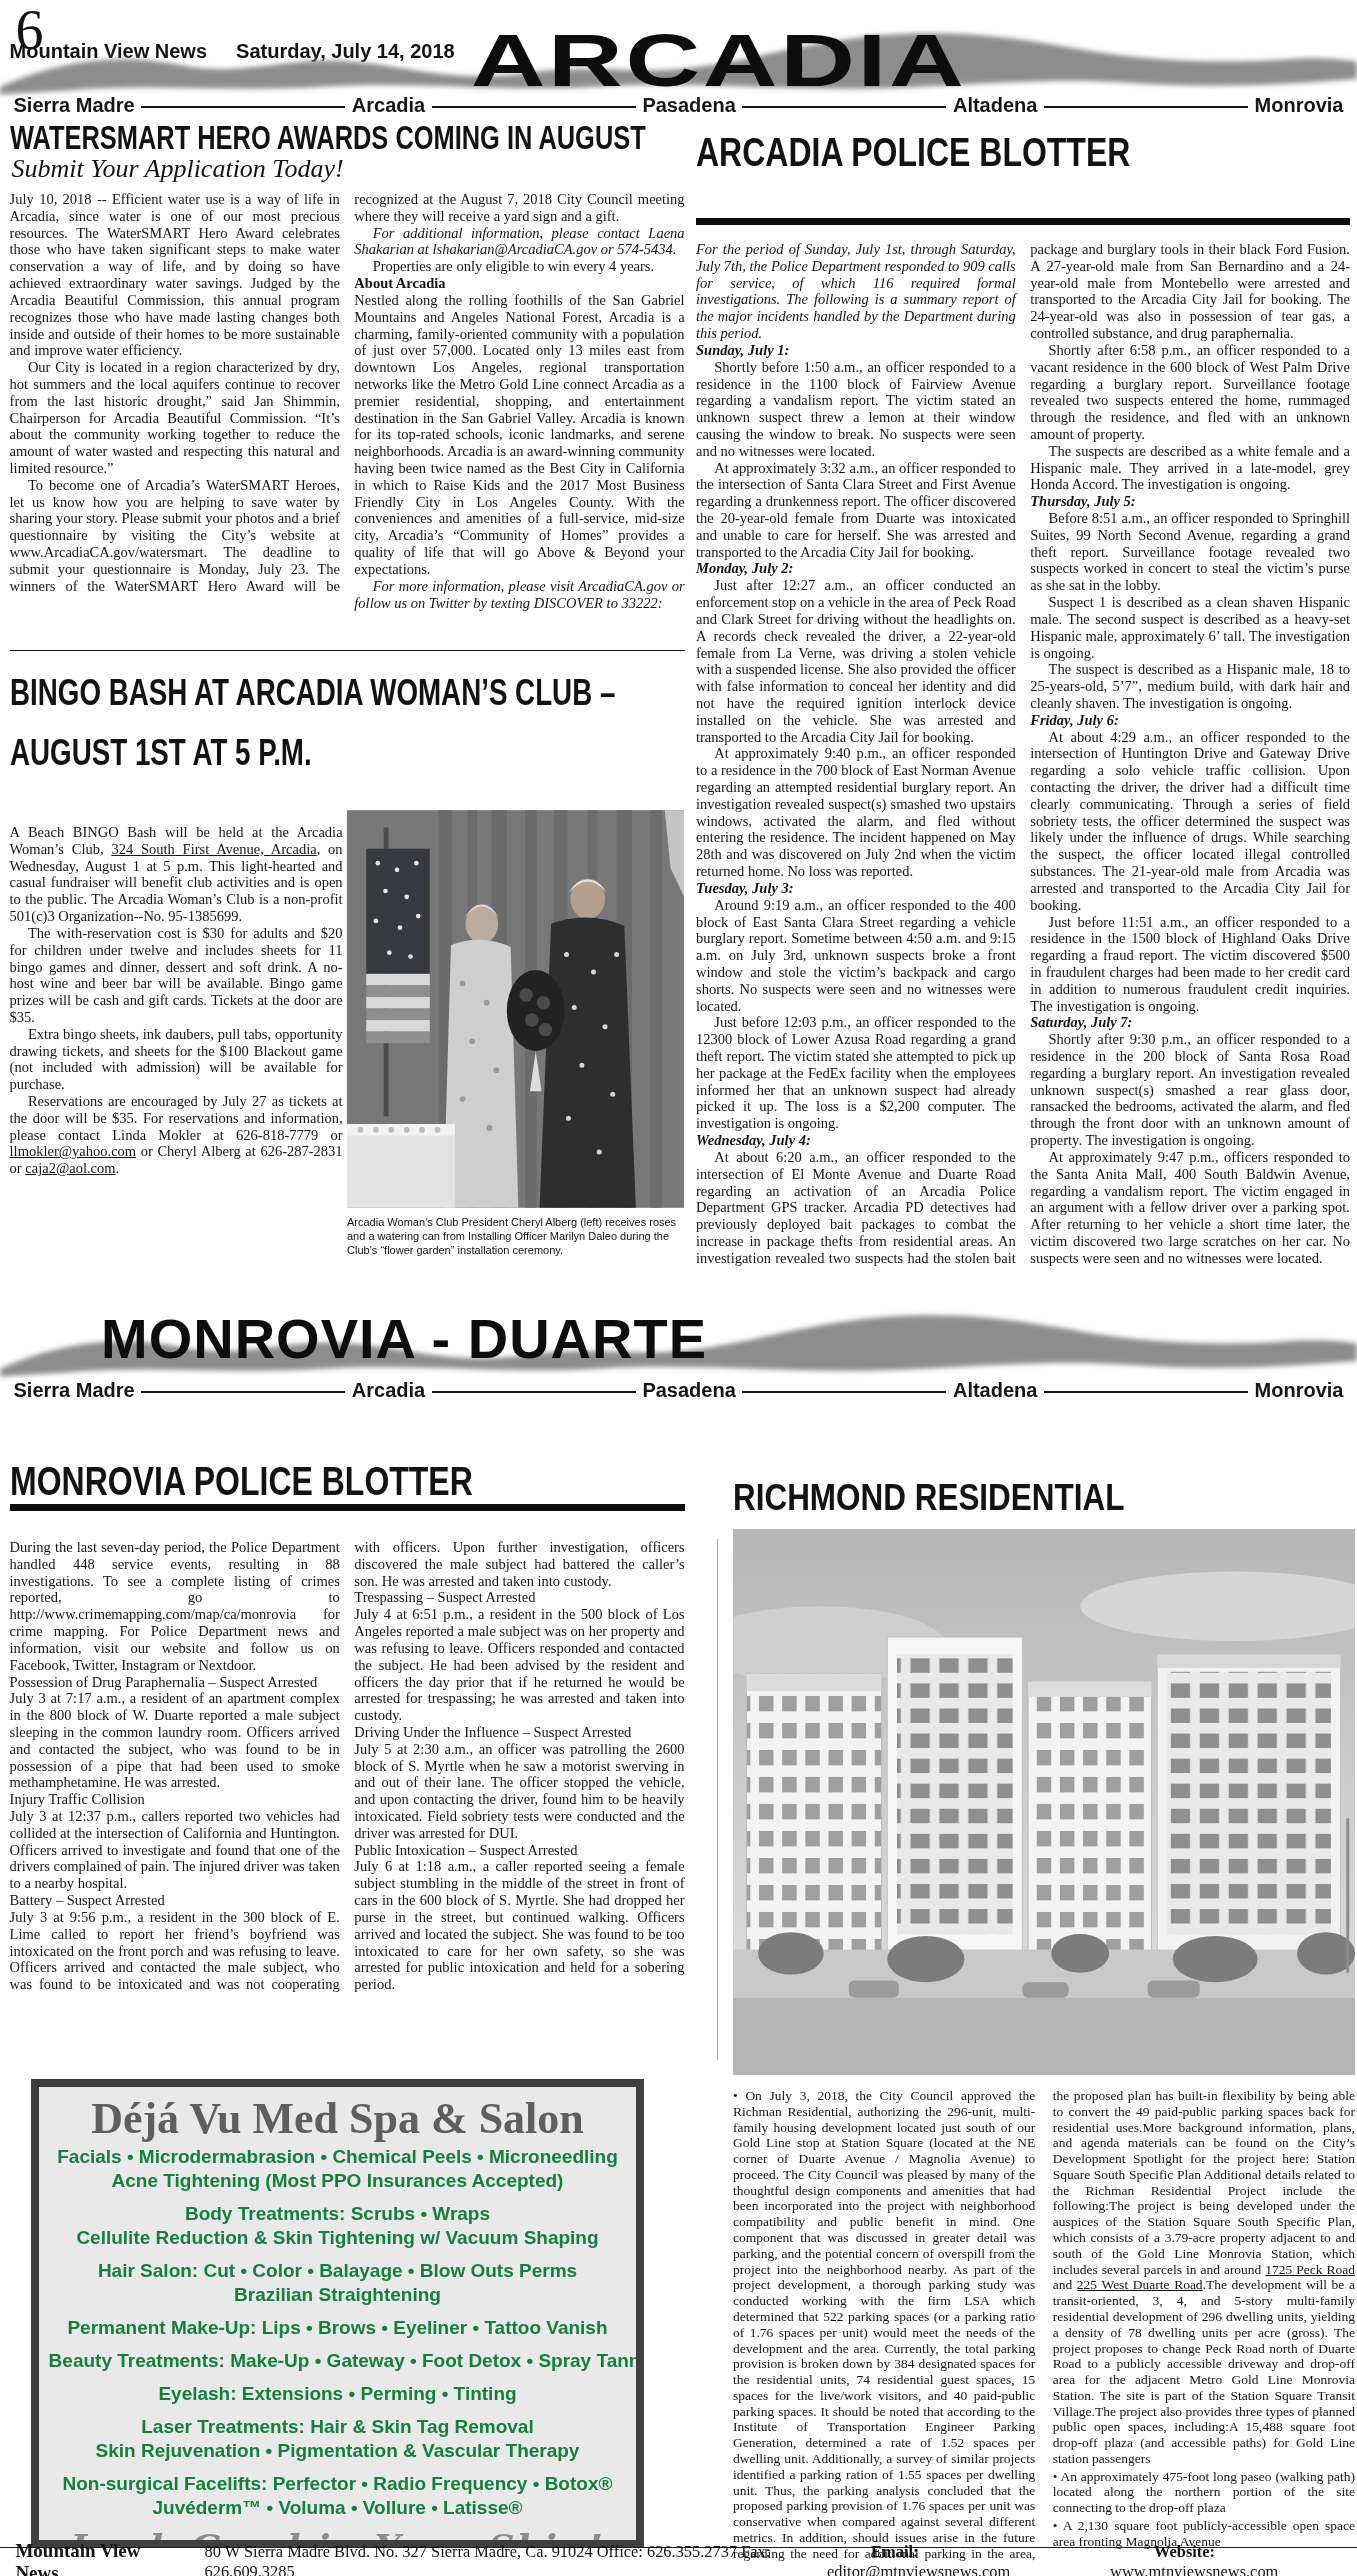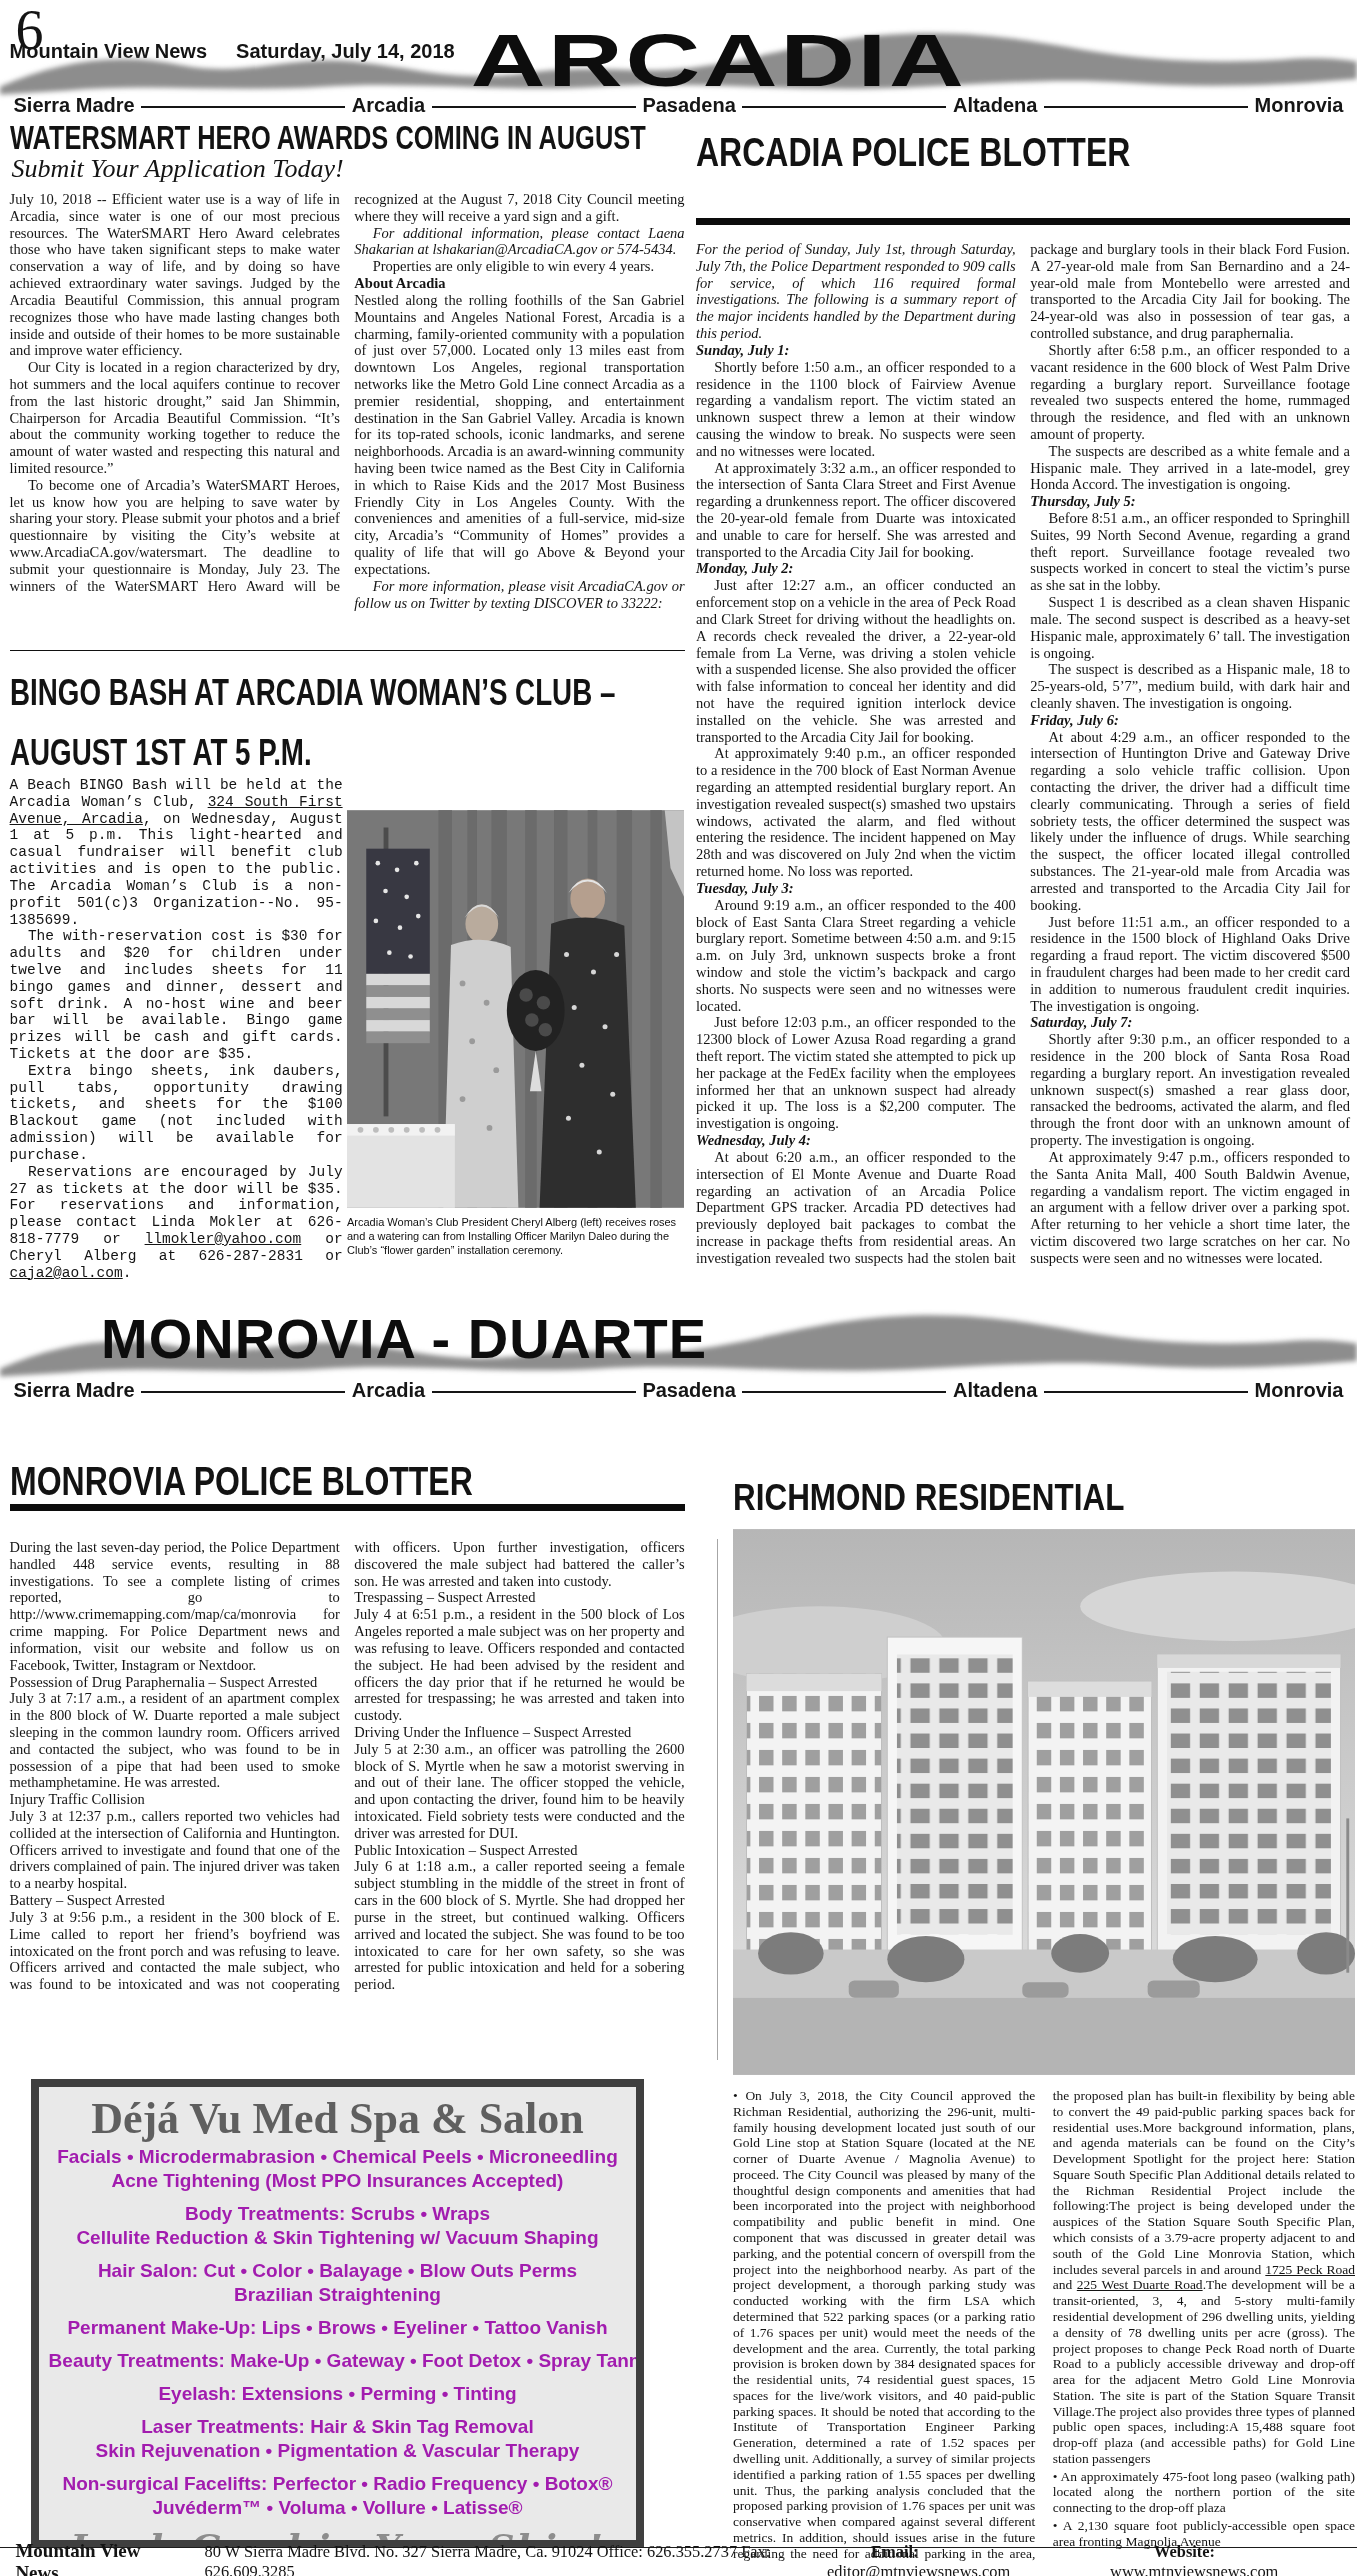--- a/index.html
+++ b/index.html
@@ -45,21 +45,21 @@
   .caption{font-family:"Liberation Sans",sans-serif;font-size:11px;line-height:1.28;color:#111;text-align:left;}
 
   
   .hrule{border-top:1.9px solid #111;}
   .vrule{width:1px;background:#a6a6a6;}
 
   
   .ad{border:8.7px solid #3f3f3f;background:#e9e9e9;text-align:center;overflow:hidden;}
   .ad-inner{padding:7.7px 9.6px 0 9.6px;}
   .ad-title{font-family:"Liberation Serif",serif;font-weight:bold;color:#5f5f5f;font-size:44px;line-height:1.1;}
-  .ad-line{font-family:"Liberation Sans",sans-serif;font-weight:bold;font-size:19px;color:#a21caf;line-height:1.12;margin-top:2.9px;white-space:nowrap;}
+  .ad-line{font-family:"Liberation Sans",sans-serif;font-weight:bold;font-size:19px;color:#15803d;line-height:1.12;margin-top:2.9px;white-space:nowrap;}
   .ad-line.gap{margin-top:11.6px;}
   .ad-tagline{font-family:"DejaVu Serif",serif;font-style:italic;font-weight:bold;color:#8d8d8d;font-size:36px;margin-top:7.7px;letter-spacing:1.9px;}
 
   
   .footer{border-top:1.9px solid #1d1d1d;display:flex;align-items:center;gap:35px;padding-left:15.4px;font-size:16.4px;}
   .footer .fname{font-weight:bold;font-size:19px;}
   .footer b{font-weight:bold;margin-left:44px;}
 </style>
 </head>
 <body>
@@ -134,21 +134,21 @@
     <p class="ind">At about 4:29 a.m., an officer responded to the intersection of Huntington Drive and Gateway Drive regarding a solo vehicle traffic collision. Upon contacting the driver, the driver had a difficult time clearly communicating. Through a series of field sobriety tests, the officer determined the suspect was likely under the influence of drugs. While searching the suspect, the officer located illegal controlled substances. The 21-year-old male from Arcadia was arrested and transported to the Arcadia City Jail for booking.</p>
     <p class="ind">Just before 11:51 a.m., an officer responded to a residence in the 1500 block of Highland Oaks Drive regarding a fraud report. The victim discovered $500 in fraudulent charges had been made to her credit card in addition to numerous fraudulent credit inquiries. The investigation is ongoing.</p>
     <p class="day">Saturday, July 7:</p>
     <p class="ind">Shortly after 9:30 p.m., an officer responded to a residence in the 200 block of Santa Rosa Road regarding a burglary report. An investigation revealed unknown suspect(s) smashed a rear glass door, ransacked the bedrooms, activated the alarm, and fled through the front door with an unknown amount of property. The investigation is ongoing.</p>
     <p class="ind">At approximately 9:47 p.m., officers responded to the Santa Anita Mall, 400 South Baldwin Avenue, regarding a vandalism report. The victim engaged in an argument with a fellow driver over a parking spot. After returning to her vehicle a short time later, the victim discovered two large scratches on her car. No suspects were seen and no witnesses were located.</p>
   </div>
 
   <div class="abs hrule" style="left:9.6px;top:650px;width:675px;"></div>
   <div class="abs art-head" style="left:9.6px;top:663px;width:906px;font-size:37px;transform:scaleX(0.75);line-height:1.62;">BINGO BASH AT ARCADIA WOMAN’S CLUB – AUGUST 1ST AT 5 P.M.</div>
 
-  <div class="abs btxt" style="left:9.6px;top:777px;width:333px;font-family:Liberation Mono, monospace;">
+  <div class="abs btxt" style="left:9.6px;top:824px;width:333px;">
     <p><span>A Beach BINGO Bash will be held at the Arcadia Woman’s Club, </span><span class="u">324 South First Avenue, Arcadia</span><span>, on Wednesday, August 1 at 5 p.m. This light-hearted and casual fundraiser will benefit club activities and is open to the public. The Arcadia Woman’s Club is a non-profit 501(c)3 Organization--No. 95-1385699.</span></p>
     <p class="ind">The with-reservation cost is $30 for adults and $20 for children under twelve and includes sheets for 11 bingo games and dinner, dessert and soft drink. A no-host wine and beer bar will be available. Bingo game prizes will be cash and gift cards. Tickets at the door are $35.</p>
     <p class="ind">Extra bingo sheets, ink daubers, pull tabs, opportunity drawing tickets, and sheets for the $100 Blackout game (not included with admission) will be available for purchase.</p>
     <p class="ind"><span>Reservations are encouraged by July 27 as tickets at the door will be $35. For reservations and information, please contact Linda Mokler at 626-818-7779 or </span><span class="u">llmokler@yahoo.com</span><span> or Cheryl Alberg at 626-287-2831 or </span><span class="u">caja2@aol.com</span><span>.</span></p>
   </div>
 
   <svg class="abs photo" style="left:347px;top:810px;" width="337" height="398" viewBox="0 0 350 413">
     <rect width="350" height="413" fill="#787878"></rect>
     <g fill="#6b6b6b">
       <rect x="95" width="14" height="413"></rect>

